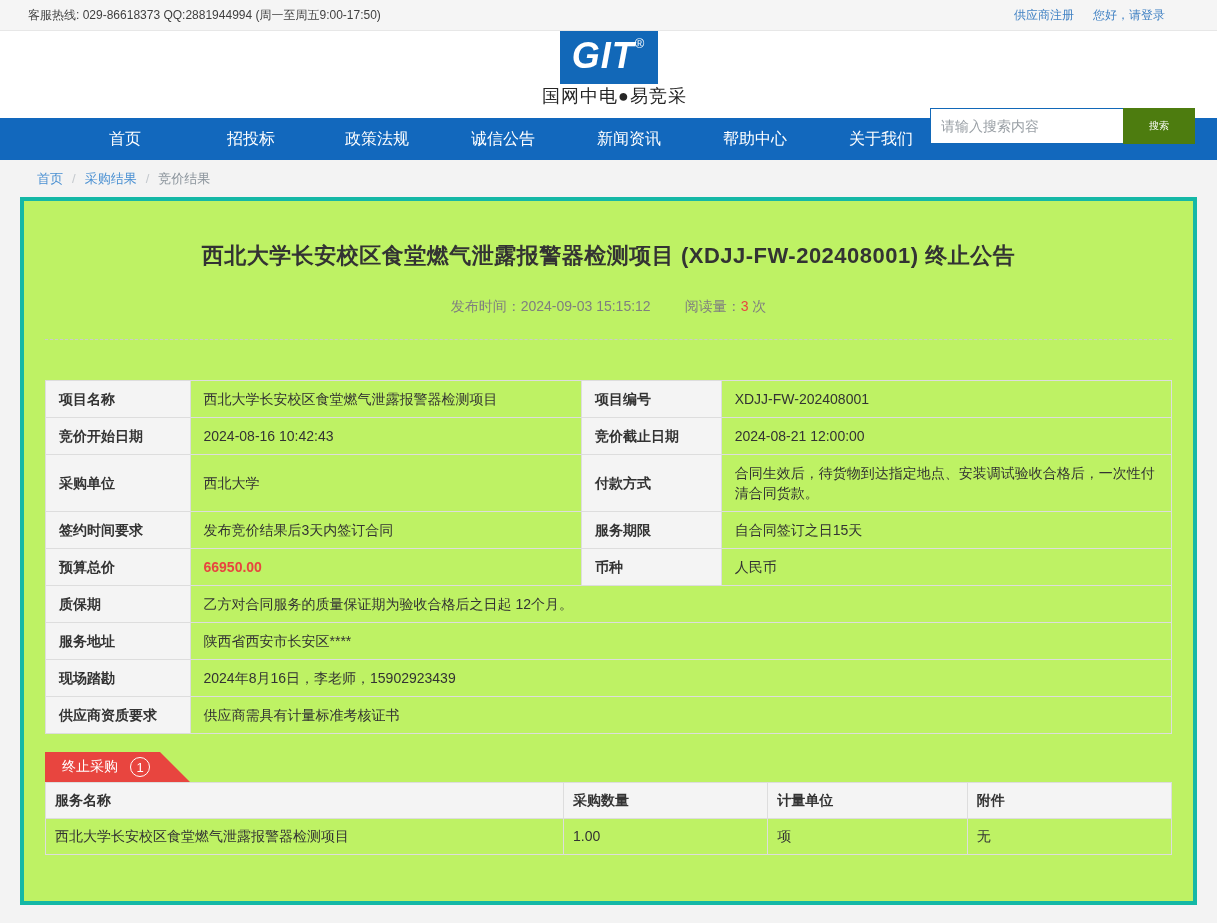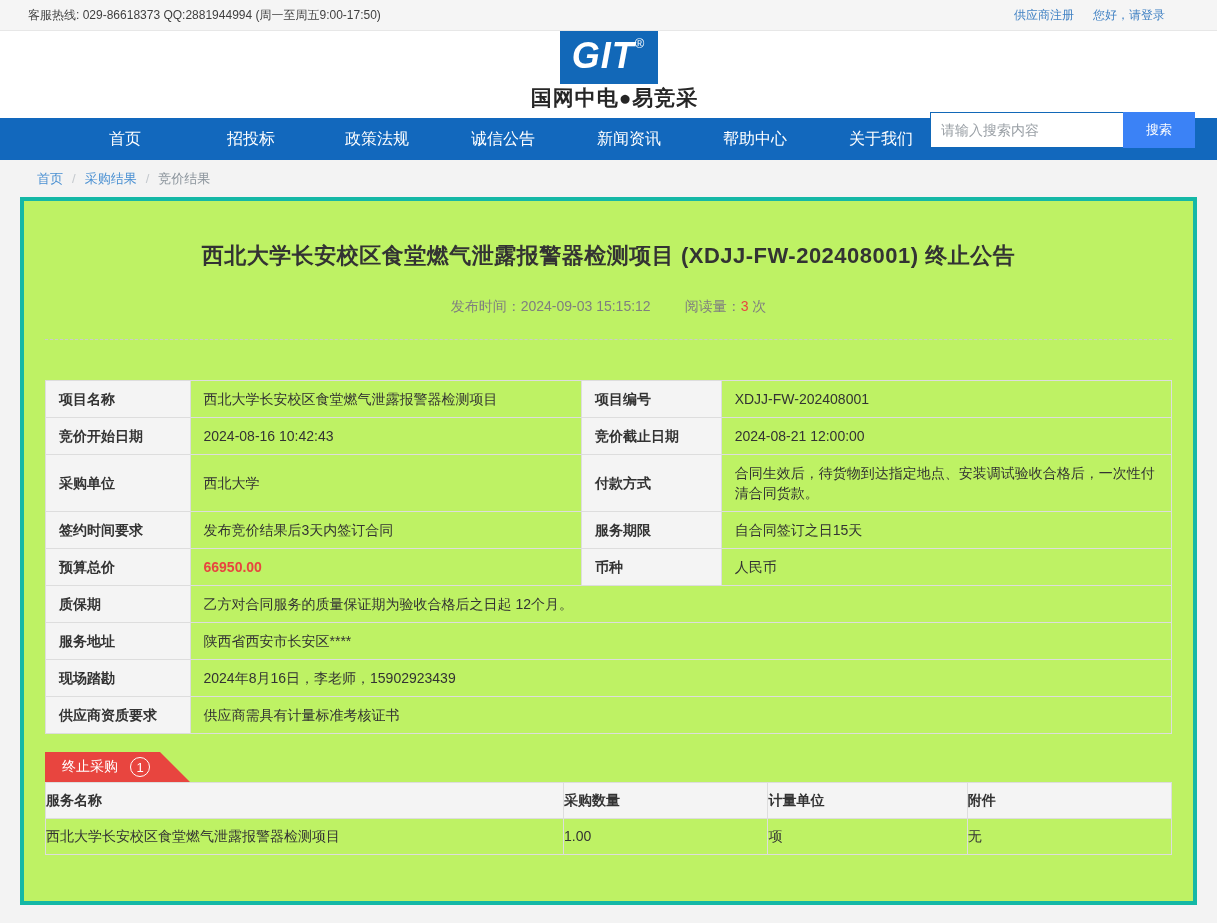--- a/index.html
+++ b/index.html
@@ -22,31 +22,31 @@
   .site-header {
     height:87px; background:#fff; display:flex; align-items:center; padding:0 22px;flex-direction:column;
   }
   .logo-box {
     width:98px; height:53px; background:#1268b8; color:#fff;
     display:flex; align-items:flex-start; justify-content:center;
     font-style:italic; font-weight:bold; font-size:36px; line-height:50px;
     letter-spacing:1px; flex:0 0 auto;
   }
   .logo-reg { font-size:13px; line-height:26px; font-style:normal; font-weight:normal; }
-  .site-name { font-size:21px; font-weight:bold; color:#262626; margin-left:12px; letter-spacing:1px; }
+  .site-name { font-size:18px; font-weight:normal; color:#262626; margin-left:12px; letter-spacing:1px; }
   .search { margin-left:auto; display:flex; }
   .search-input {
     width:193px; height:36px; border:1px solid #1268b8; border-right:none;
     font-size:14px; padding:0 10px; color:#333; outline:none;
     font-family:"Liberation Sans","DejaVu Sans",sans-serif;
   }
   .search-input::placeholder { color:#9aa0a6; }
   .search-btn {
-    width:72px; height:36px; background:#3b82f6; color:#fff; border:none;
-    font-size:13px; cursor:pointer; font-family:"Liberation Sans","DejaVu Sans",sans-serif;
+    width:72px; height:36px; background:#4d7c0f; color:#fff; border:none;
+    font-size:10px; cursor:pointer; font-family:"Liberation Sans","DejaVu Sans",sans-serif;
   }
   
   .nav { height:42px; background:#1268bd; display:flex; padding-left:62px; }
   .nav-item {
     width:126px; display:flex; align-items:center; justify-content:center;
     color:#fff; font-size:16px; cursor:pointer;
   }
   .nav-item.active { background:#0d55a3; }
   
   .breadcrumb {
@@ -86,21 +86,21 @@
     clip-path:polygon(0 0, calc(100% - 30px) 0, 100% 100%, 0 100%);
     justify-content:flex-end;
   }
   .term-badge {
     width:20px; height:20px; border:1px solid #fff; border-radius:50%;
     display:flex; align-items:center; justify-content:center;
     font-size:13px; line-height:1;
   }
   
   .items-table th, .items-table td {
-    border:1px solid #ddd; padding:8px 0; text-align:left; line-height:19px;
+    border:1px solid #ddd; padding:8px 9px; text-align:left; line-height:19px;
   }
   .items-table th { background:#f4f4f4; color:#333; font-weight:bold; }
 </style>
 </head>
 <body>
 
 <div class="topbar">
   <span>客服热线: 029-86618373 QQ:2881944994 (周一至周五9:00-17:50)</span>
   <span class="topbar-links">
     <span class="tlink">供应商注册</span>

